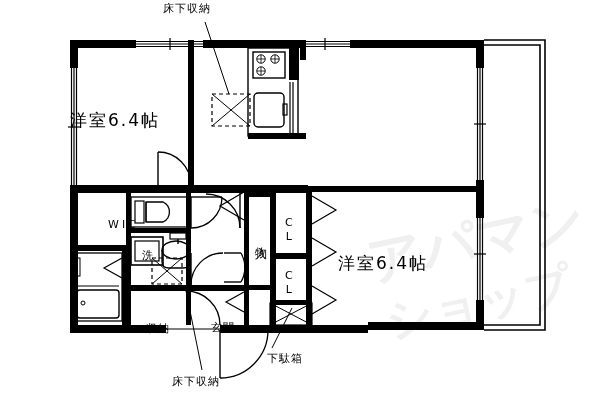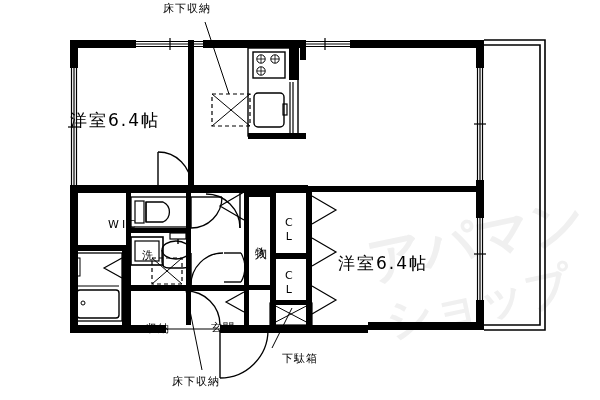--- a/index.html
+++ b/index.html
@@ -353,15 +353,15 @@
   <div class="lbl vert-label" style="left:255px; top:237px;">物入</div>
 
   <div class="lbl cl-label" style="left:285px; top:216px;">C<br>L</div>
 
   <div class="lbl cl-label" style="left:285px; top:269px;">C<br>L</div>
 
   <div class="lbl small-label" style="left:163px; top:3px;">床下収納</div>
 
   <div class="lbl small-label" style="left:172px; top:376px;">床下収納</div>
 
-  <div class="lbl small-label" style="left:282px; top:353px;">下駄箱</div>
+  <div class="lbl small-label" style="left:267px; top:353px;">下駄箱</div>
 
 </div>
 
 </body></html>

